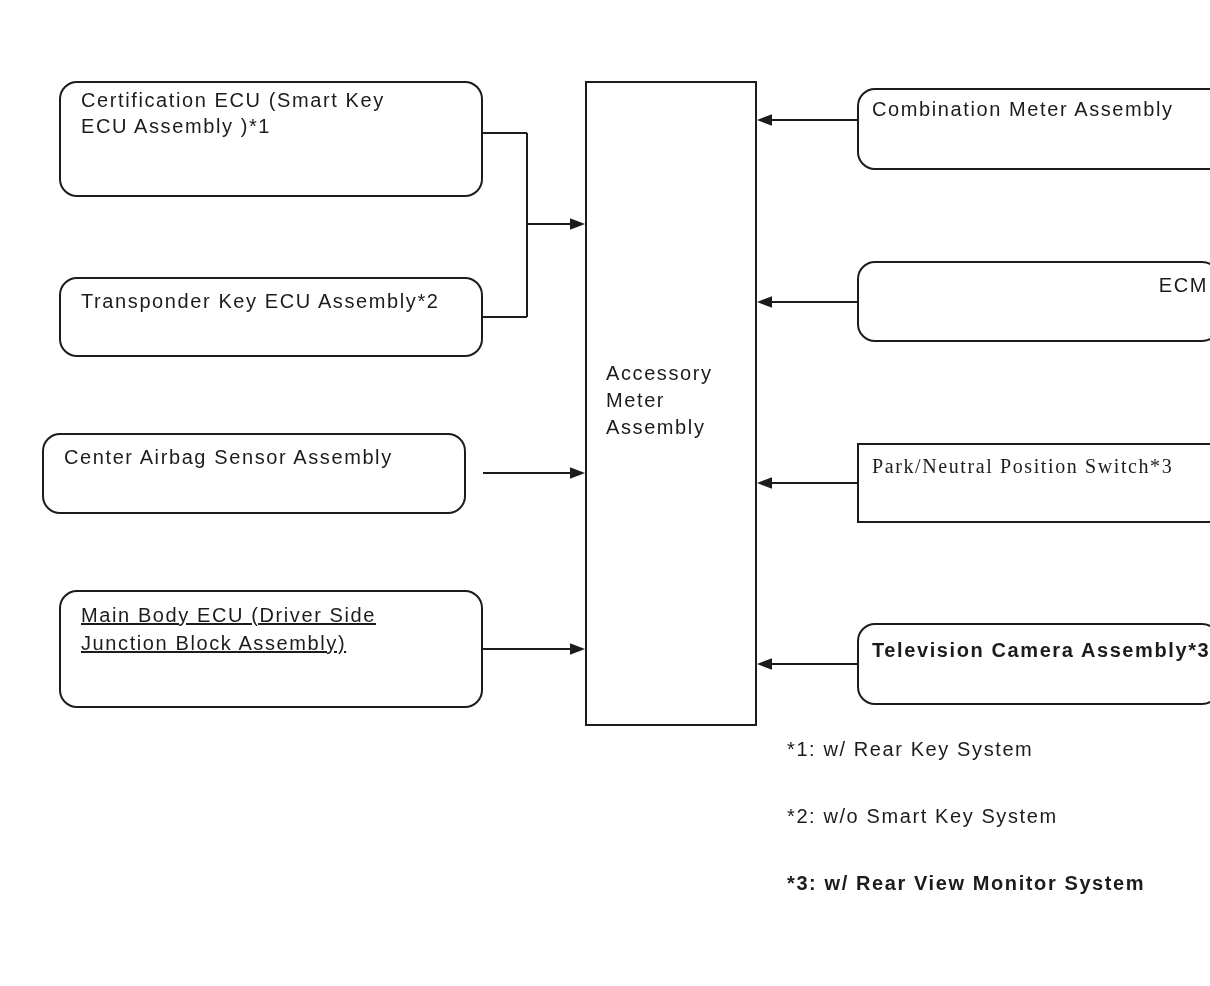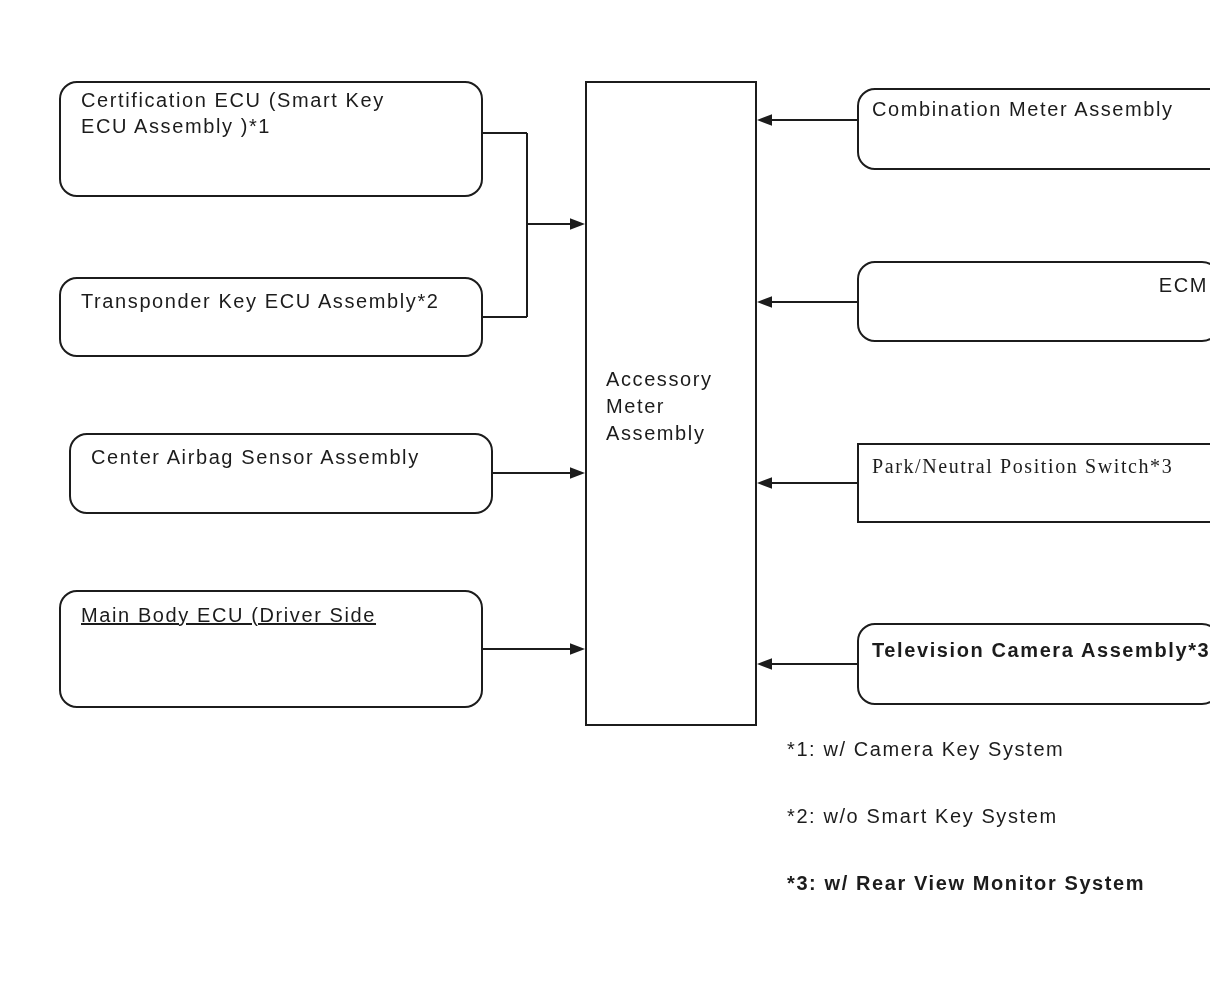--- a/index.html
+++ b/index.html
@@ -20,25 +20,25 @@
     position:absolute;
     box-sizing:border-box;
     border:2px solid #1c1c1c;
     background:#ffffff;
   }
   .rounded{border-radius:18px;}
   .txt{padding:9px 10px 0 20px;white-space:nowrap;}
   .b1{left:25px;top:81px;width:424px;height:116px;}
   .b1 .txt{padding-top:4px;line-height:26px;}
   .b2{left:25px;top:277px;width:424px;height:80px;}
-  .b3{left:35px;top:433px;width:424px;height:81px;}
+  .b3{left:8px;top:433px;width:424px;height:81px;}
   .b4{left:25px;top:590px;width:424px;height:118px;text-decoration:underline;}
   .b4 .txt{line-height:28px;}
   .center{left:551px;top:81px;width:172px;height:645px;}
-  .center .txt{position:absolute;left:19px;top:283px;padding:0;}
+  .center .txt{position:absolute;left:19px;top:277px;padding:0;}
   .r1{left:823px;top:88px;width:406px;height:82px;}
   .r1 .txt{padding-top:6px;padding-left:13px;}
   .r2{left:823px;top:261px;width:363px;height:81px;text-align:right;}
   .r2 .txt{padding-top:9px;padding-left:13px;}
   .r3{left:823px;top:443px;width:363px;height:80px;font-family:Liberation Serif, serif;}
   .r3 .txt{padding-top:8px;padding-left:13px;}
   .r4{left:823px;top:623px;width:363px;height:82px;}
   .r4 .txt{padding-top:12px;padding-left:13px;font-weight:bold;}
   .fn{position:absolute;left:753px;white-space:nowrap;}
   .fn1{top:736px;}
@@ -81,20 +81,21 @@
 
   <div class="box rounded b3">
     <div class="txt">
       <div>Center Airbag Sensor Assembly</div>
     </div>
   </div>
 
   <div class="box rounded b4">
     <div class="txt">
       <div>Main Body ECU (Driver Side</div>
+      <div>Junction Block Assembly)</div>
     </div>
   </div>
 
   <div class="box center">
     <div class="txt">
       <div>Accessory</div>
       <div>Meter</div>
       <div>Assembly</div>
     </div>
   </div>
@@ -116,17 +117,17 @@
       <div>Park/Neutral Position Switch*3</div>
     </div>
   </div>
 
   <div class="box rounded r4">
     <div class="txt">
       <div>Television Camera Assembly*3</div>
     </div>
   </div>
 
-  <div class="fn fn1">*1: w/ Camera Key System</div>
+  <div class="fn fn1">*1: w/ Rear Key System</div>
   <div class="fn fn2">*2: w/o Smart Key System</div>
   <div class="fn fn3">*3: w/ Rear View Monitor System</div>
 
 </div>
 
 </body></html>

